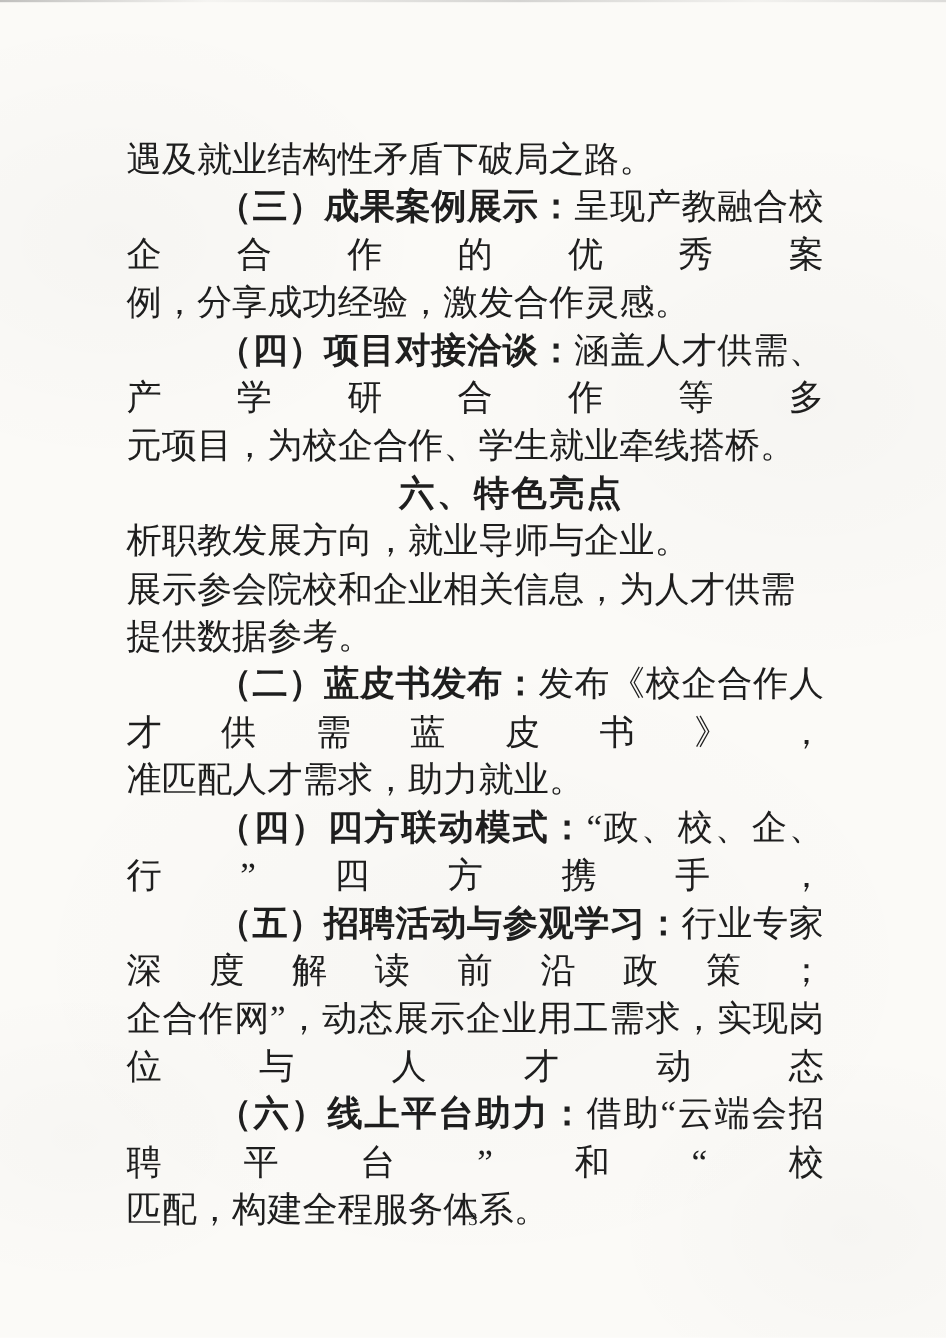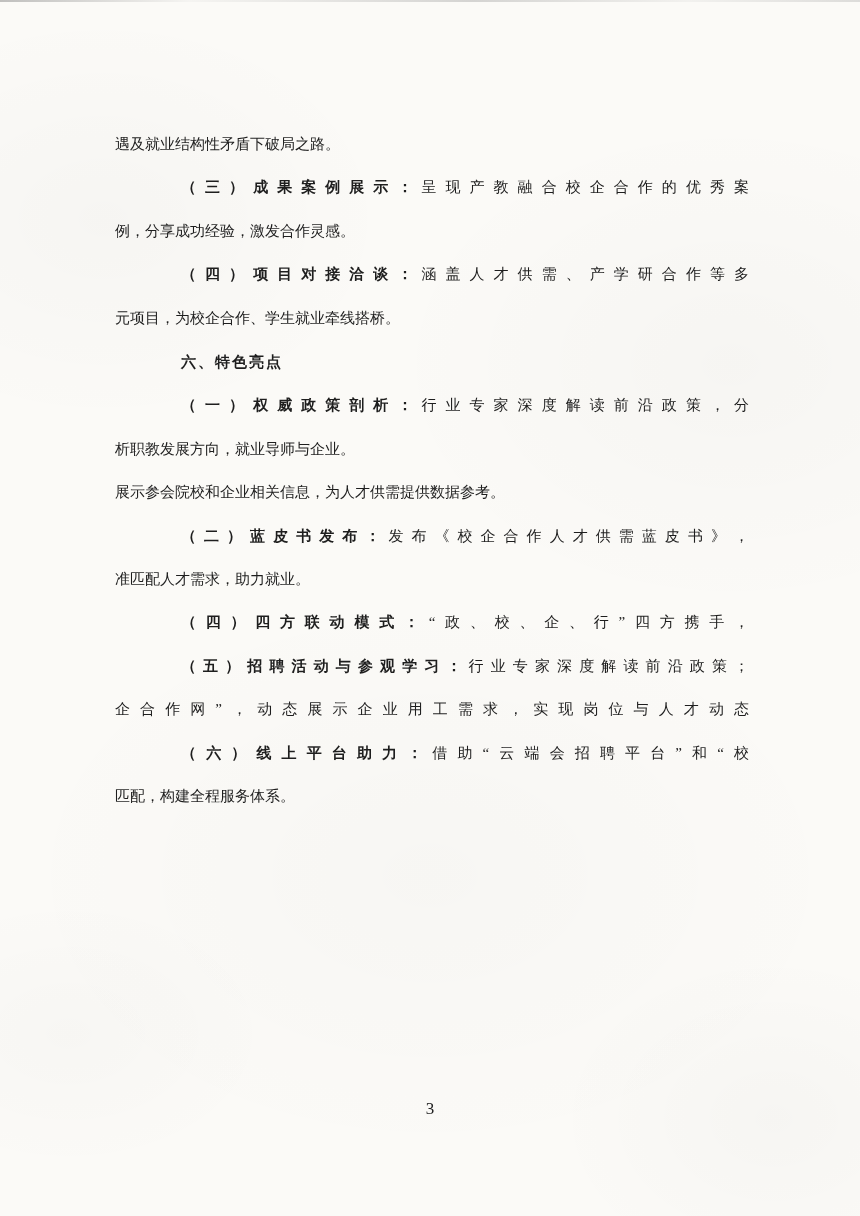--- a/index.html
+++ b/index.html
@@ -28,32 +28,32 @@
       rgba(140,140,140,0.35) 55%, rgba(190,190,190,0.15) 80%,
       rgba(150,150,150,0.30));
   }
 
   .text-block {
     position: absolute;
     left: 115px;
     top: 123px;
     width: 634px;
     font-family: "Liberation Serif", "DejaVu Serif", serif;
-    font-size: 15px;
+    font-size: 32px;
     line-height: 43.4px;
     color: #1e1e1e;
     text-rendering: optimizeLegibility;
   }
 
   .line { white-space: normal; }
-  .line.indent { text-indent: 66px; }
+  .line.indent { text-indent: 66px; text-align: center; }
   .line.fill { text-align: justify; text-align-last: justify; }
 
   .seg { font-weight: 400; }
-  .seg.bold { font-weight: 700; }
+  .seg.bold { font-weight: 700; margin-left: 16px; }
 
   .line.heading .seg {
     font-family: "Liberation Sans", "DejaVu Sans", sans-serif;
     font-weight: 700;
     letter-spacing: 2px;
   }
 
   .page-number {
     position: absolute;
     top: 1099px;
@@ -79,21 +79,20 @@
     <div class="line indent fill"><span class="seg bold">（三）成果案例展示：</span><span class="seg">呈现产教融合校企合作的优秀案</span></div>
 
     <div class="line"><span class="seg">例，分享成功经验，激发合作灵感。</span></div>
 
     <div class="line indent fill"><span class="seg bold">（四）项目对接洽谈：</span><span class="seg">涵盖人才供需、产学研合作等多</span></div>
 
     <div class="line"><span class="seg">元项目，为校企合作、学生就业牵线搭桥。</span></div>
 
     <div class="line indent heading"><span class="seg">六、特色亮点</span></div>
 
-    <div class="line indent fill"><span class="seg bold">（一）权威政策剖析：</span><span class="seg">行业专家深度解读前沿政策，分</span></div>
 
     <div class="line"><span class="seg">析职教发展方向，就业导师与企业。</span></div>
 
     <div class="line"><span class="seg">展示参会院校和企业相关信息，为人才供需提供数据参考。</span></div>
 
     <div class="line indent fill"><span class="seg bold">（二）蓝皮书发布：</span><span class="seg">发布《校企合作人才供需蓝皮书》，</span></div>
 
 
     <div class="line"><span class="seg">准匹配人才需求，助力就业。</span></div>
 

